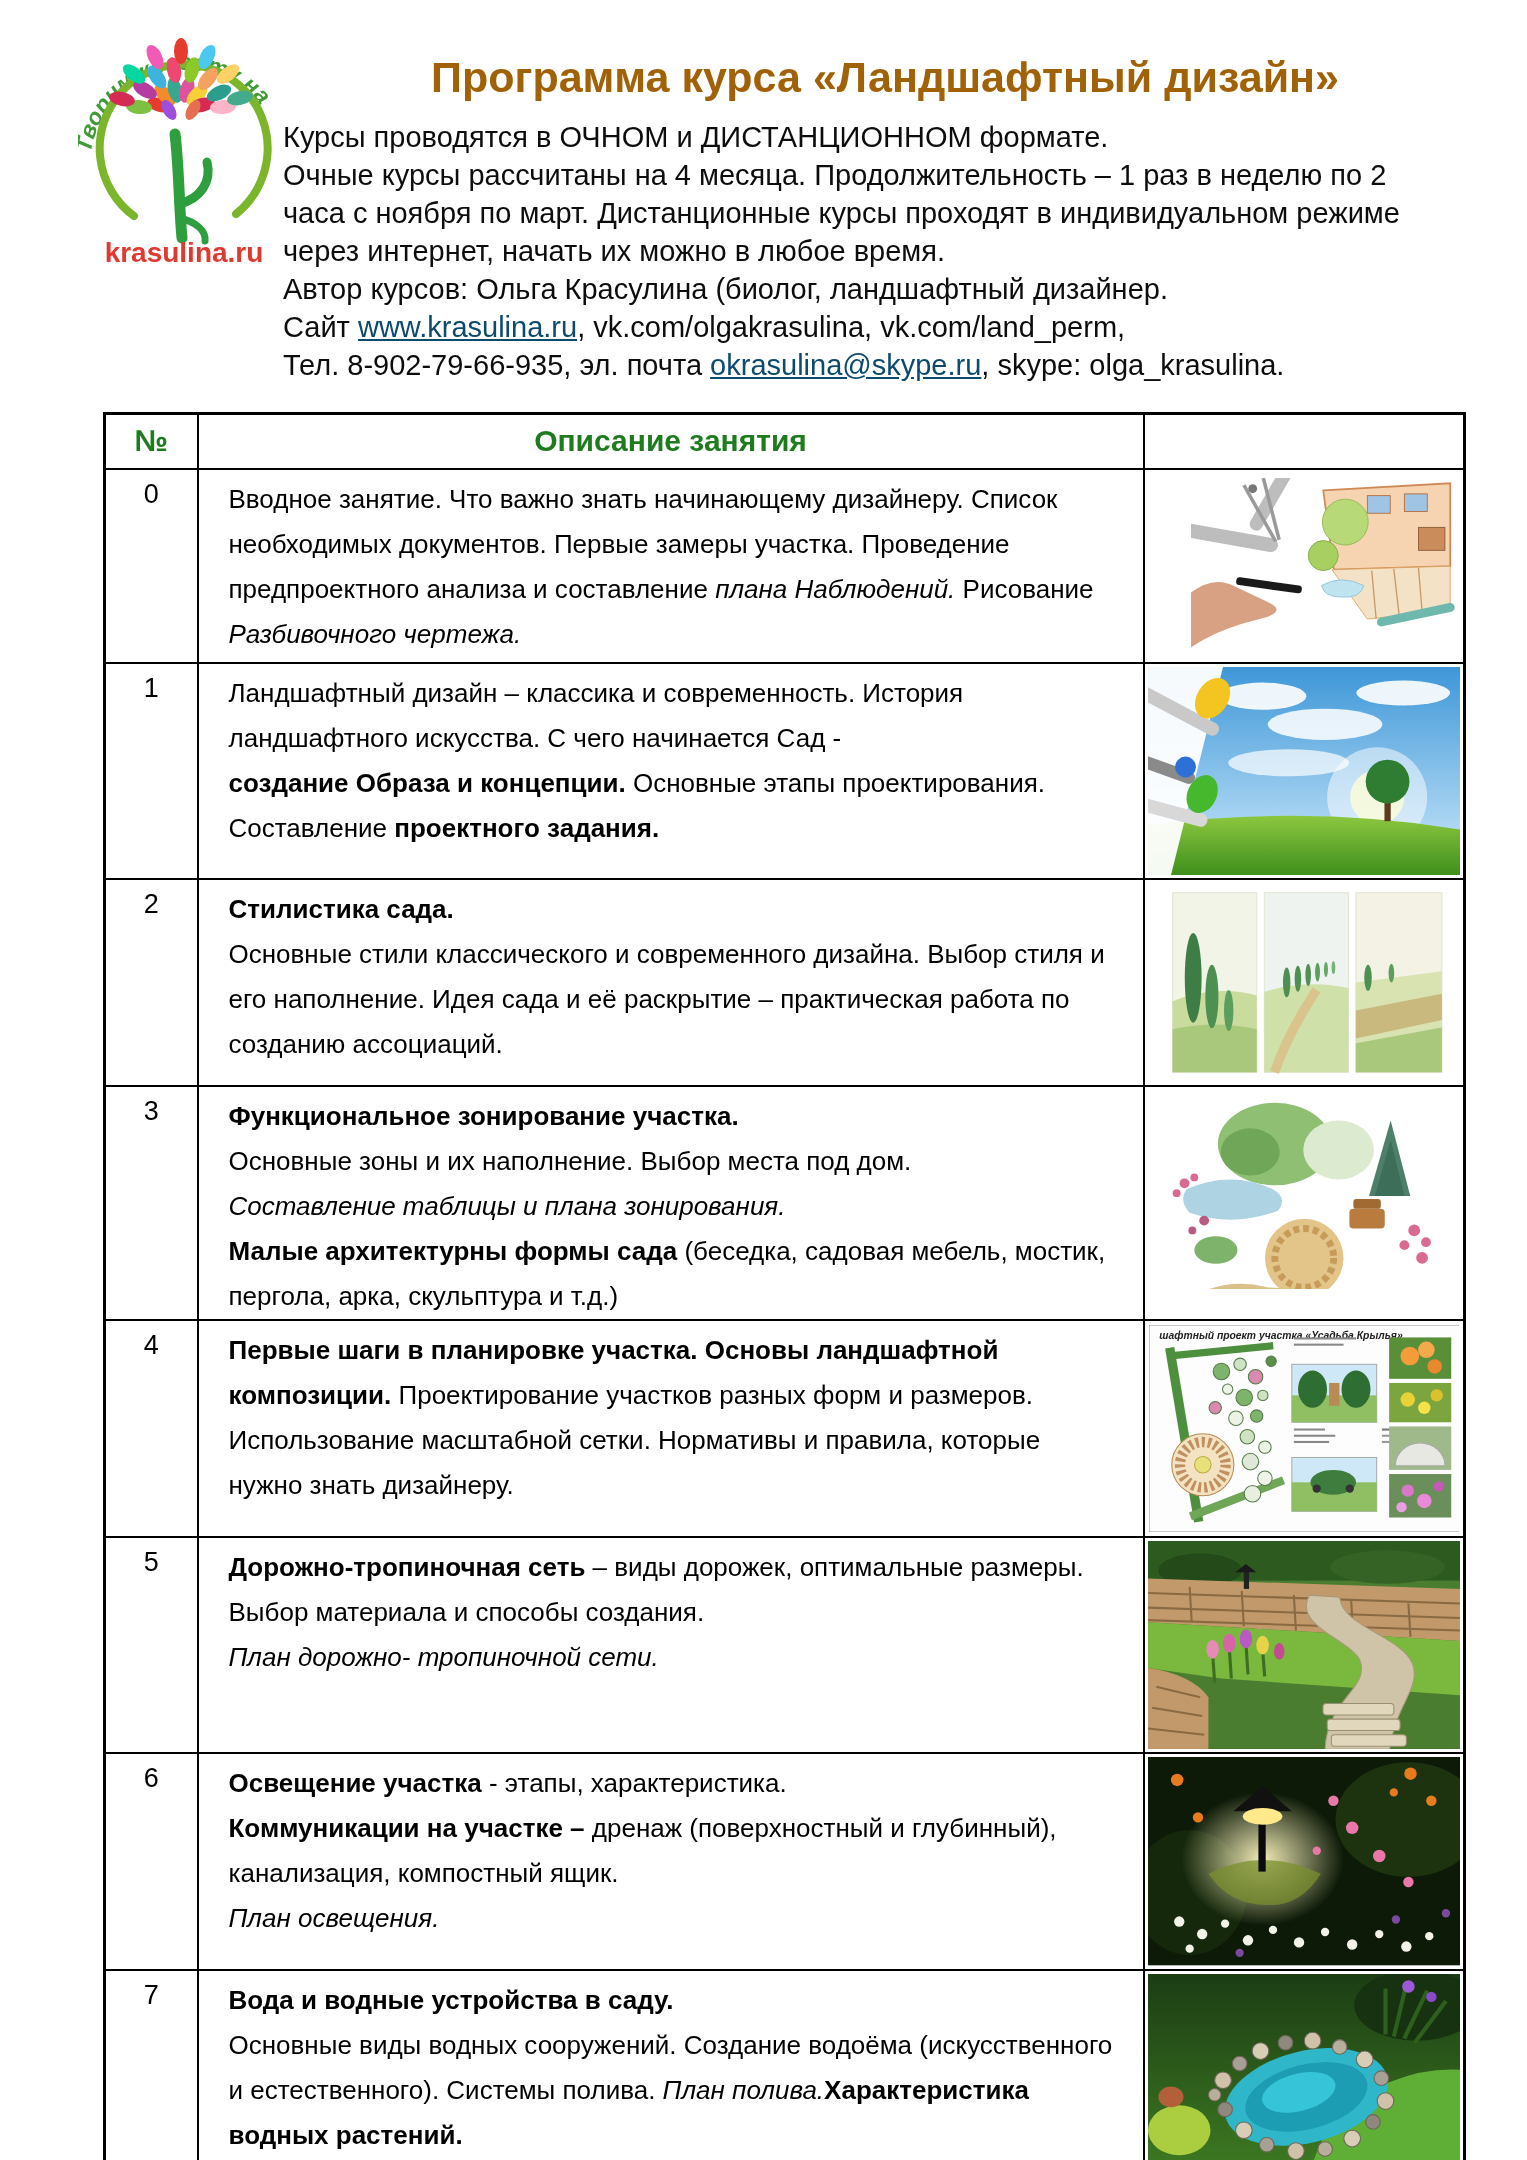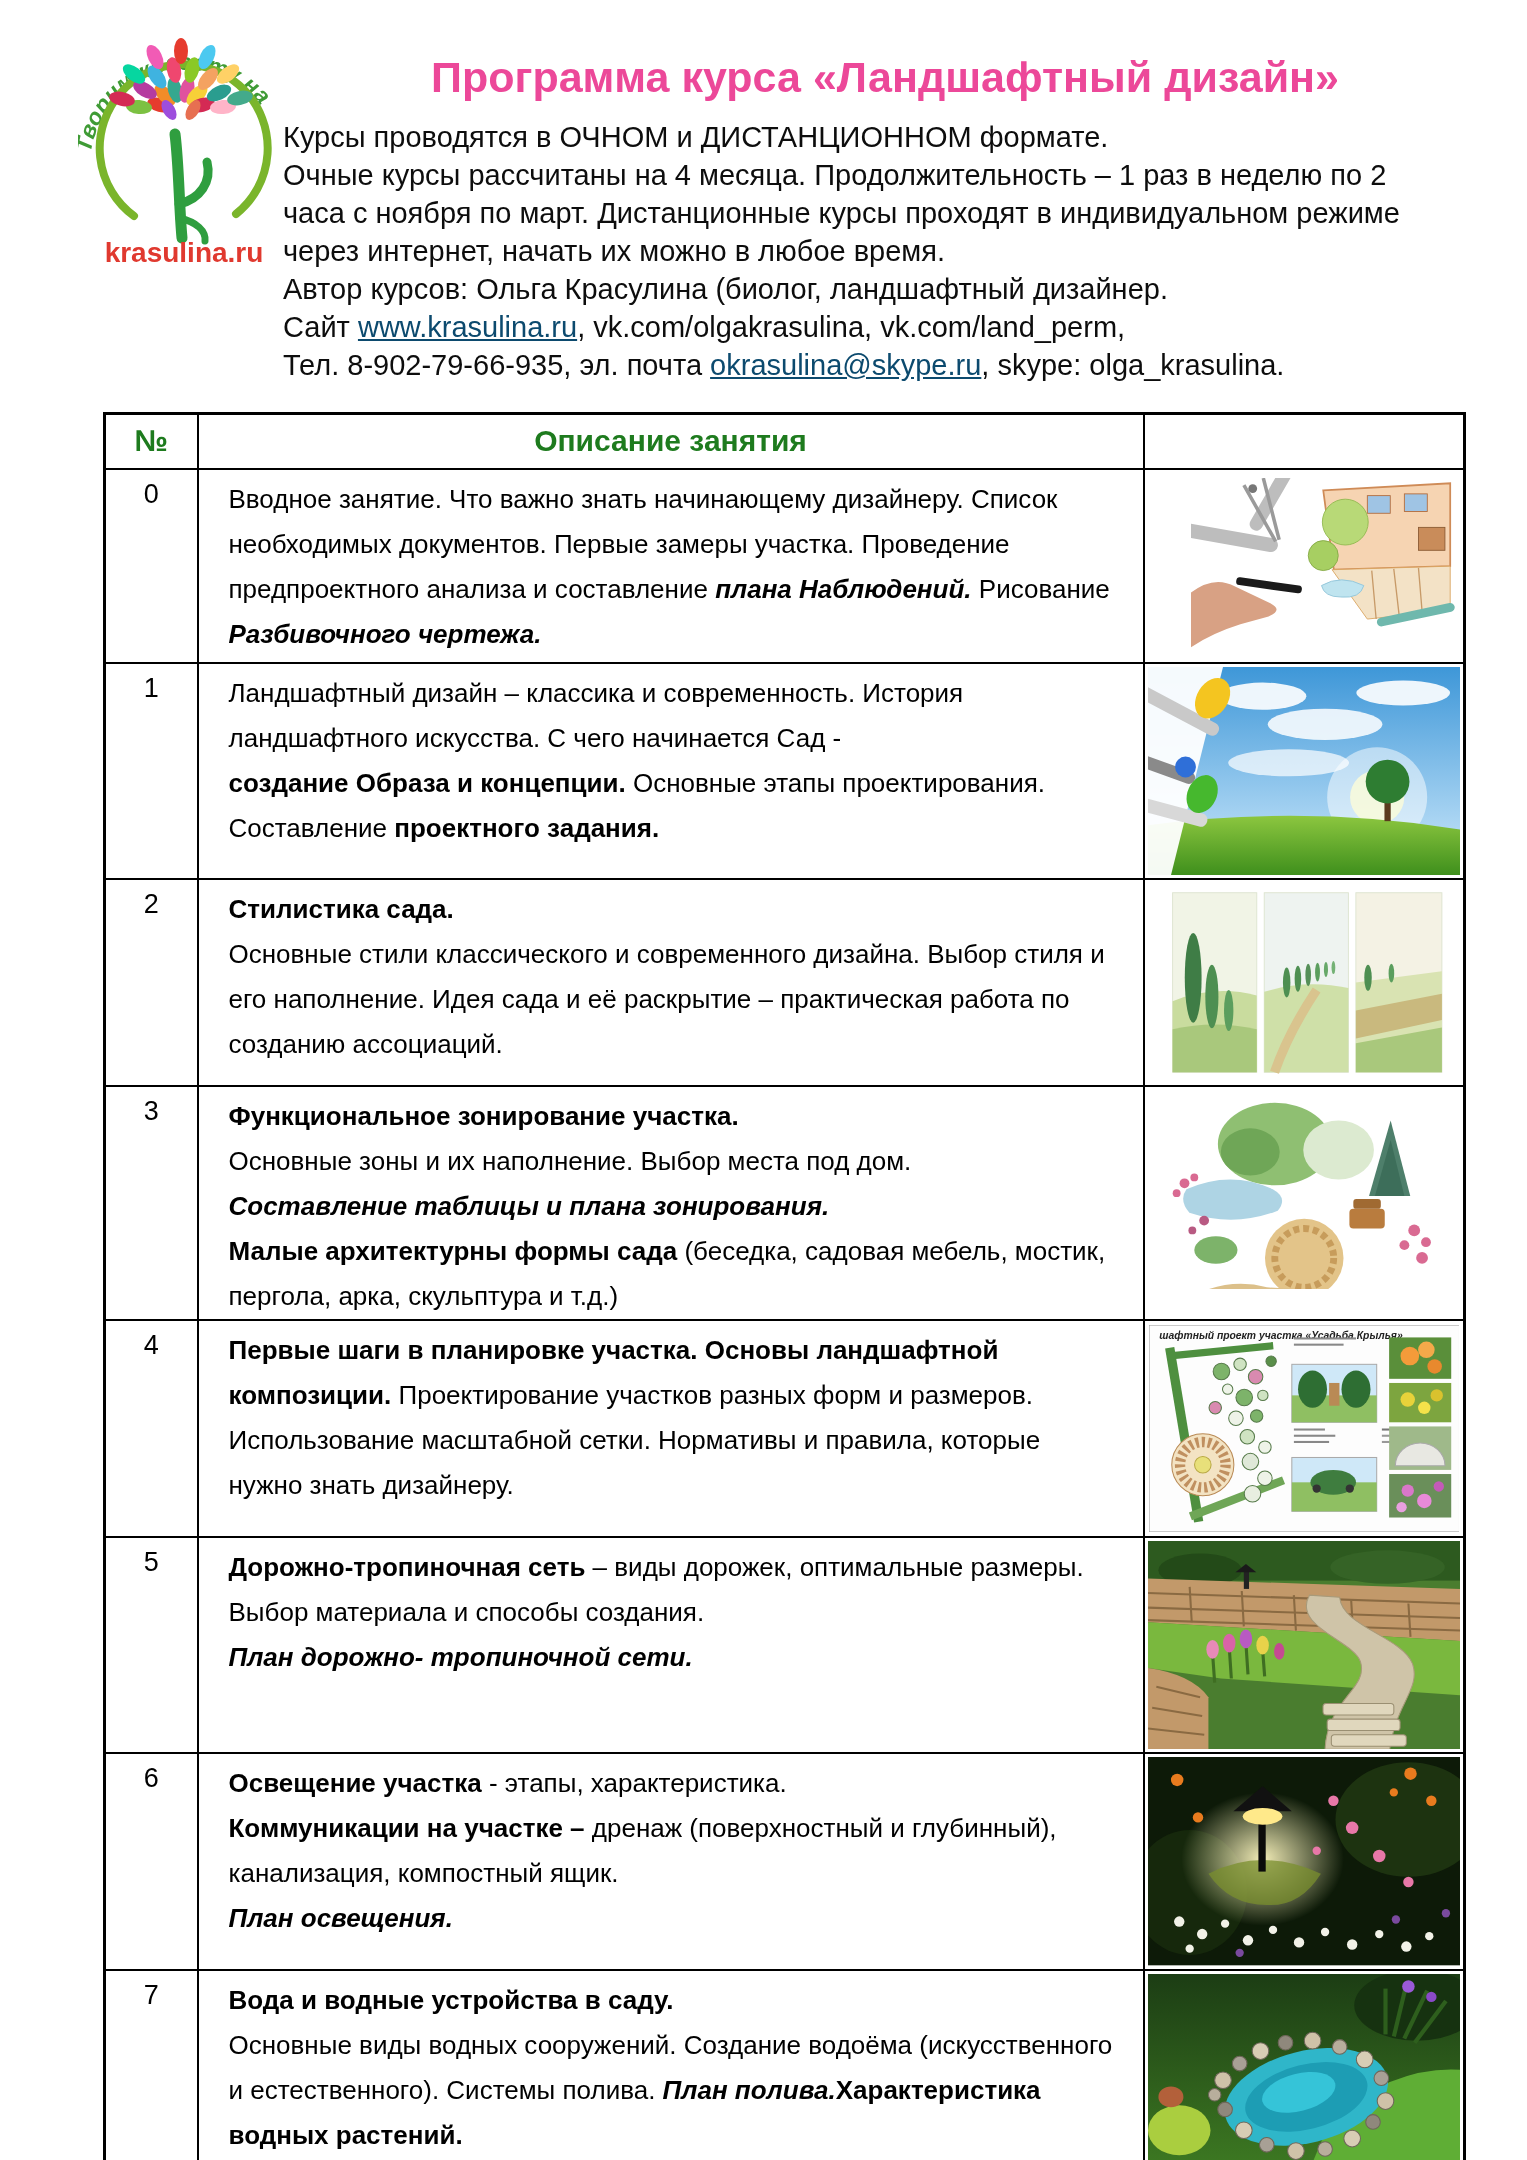--- a/index.html
+++ b/index.html
@@ -5,40 +5,40 @@
   html,body{margin:0;padding:0;background:#fff;}
   .page{position:relative;width:1527px;height:2160px;background:#ffffff;
         font-family:"Liberation Sans", sans-serif;color:#000;overflow:hidden;}
 
   
   .logo{position:absolute;left:78px;top:16px;width:212px;height:252px;}
   .logo svg{width:100%;height:100%;display:block;}
 
   
   .doc-title{position:absolute;left:295px;top:22px;width:1180px;text-align:center;
-             font-size:43px;line-height:52px;font-weight:700;color:#ec4899;}
+             font-size:43px;line-height:52px;font-weight:700;color:#a16207;}
 
   
   .intro{position:absolute;left:283px;top:118px;width:1205px;font-size:29px;line-height:38px;color:#0d0d0d;}
   .iline{margin:0;}
   .doc-link{color:#0c4a6e;text-decoration:underline;cursor:pointer;}
 
   
   table.program{position:absolute;left:103px;top:412px;width:1360px;
                 border-collapse:collapse;table-layout:fixed;border:3px solid #000;}
   table.program th, table.program td{border:2px solid #000;}
   table.program thead tr{height:55px;}
   th.h-num, th.h-desc, th.h-img{color:#1e7b1e;font-size:30px;font-weight:700;
                 text-align:center;vertical-align:middle;padding:0;}
   td.cell-num{vertical-align:top;text-align:center;font-size:27px;padding-top:9px;}
   td.cell-desc{vertical-align:top;padding:7px 26px 0 30px;font-size:26px;line-height:45px;}
   .para{margin:0;}
   .seg-n{font-weight:400;}
   .seg-b{font-weight:700;}
-  .seg-bi{font-weight:700;font-style:italic;}
+  .seg-bi{font-weight:400;font-style:italic;}
   td.cell-img{vertical-align:top;padding:3px;}
   .img-box{width:100%;height:100%;}
   .img-box svg{width:100%;height:100%;display:block;}
   td.img-0{padding:8px 8px 8px 46px;}
   td.img-2{padding:9px 16px 9px 22px;}
   td.img-3{padding:6px 12px;}
   td.img-4{padding:4px;margin-left:8px;}
 </style>
 </head>
 <body>

